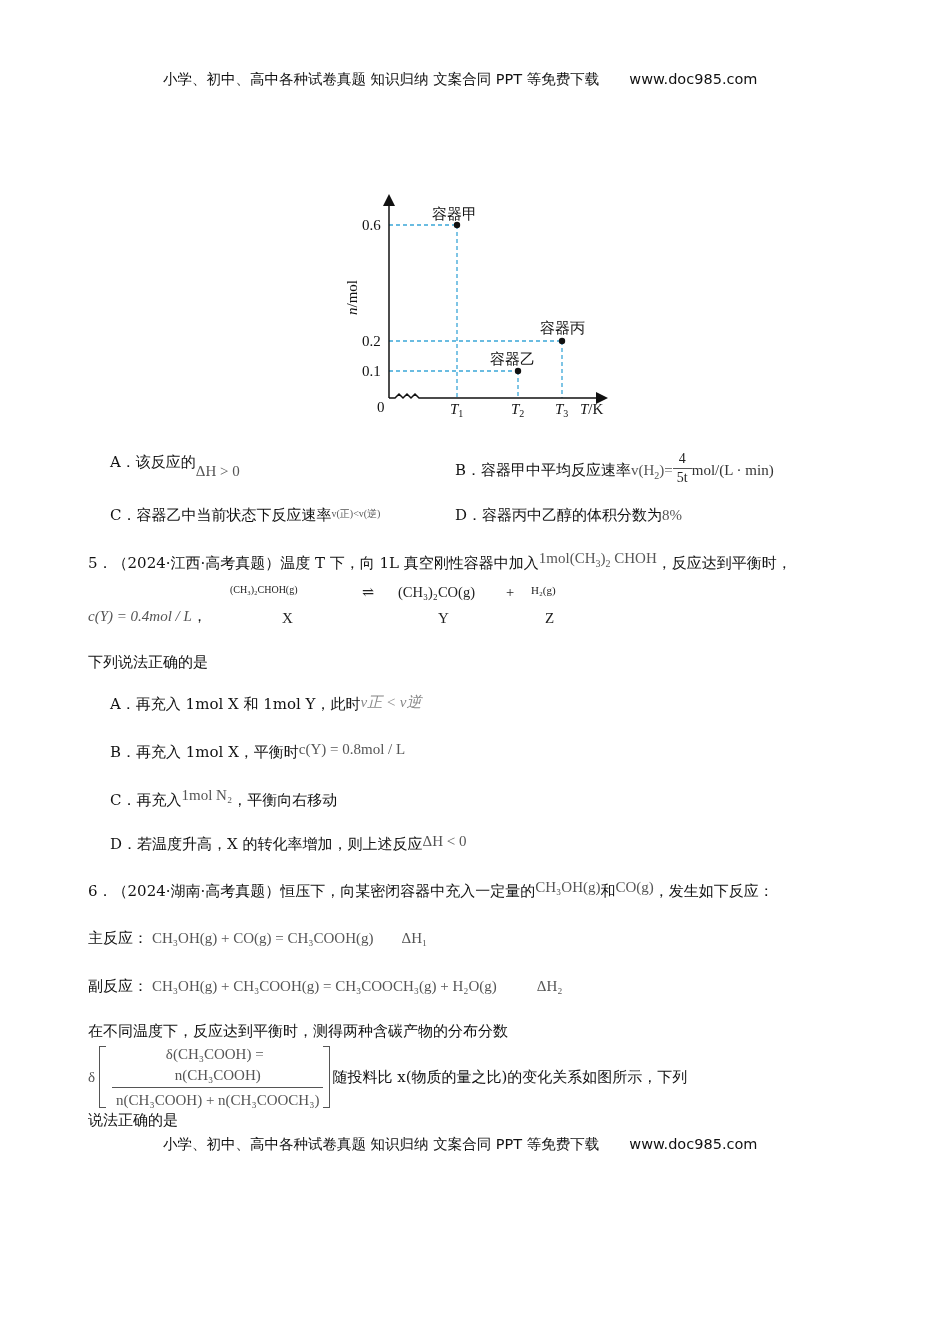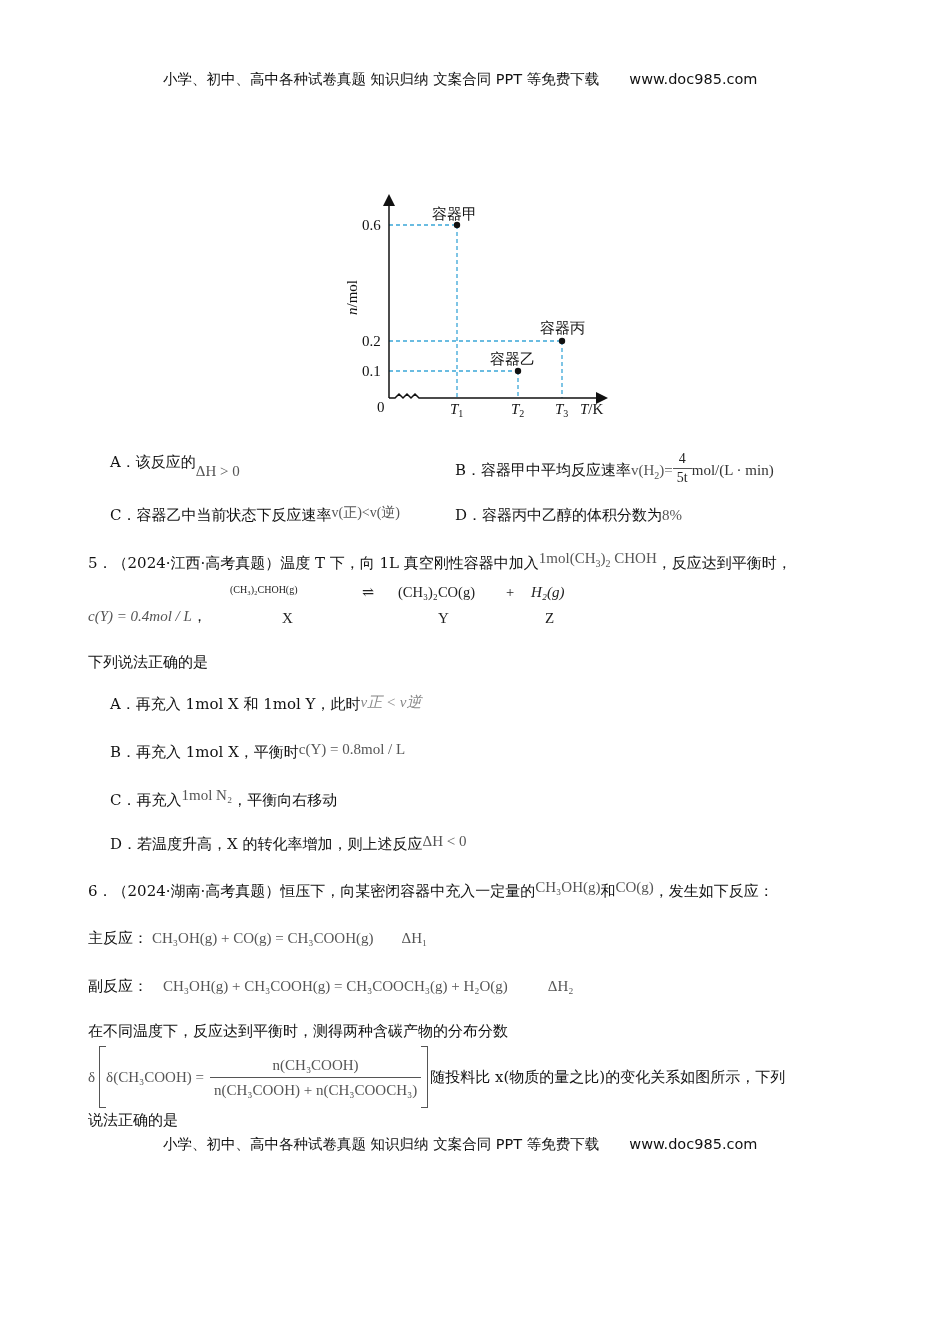--- a/index.html
+++ b/index.html
@@ -64,39 +64,39 @@
   <text x="0" y="0" font-size="15" fill="#111" transform="translate(357,315) rotate(-90)"><tspan font-style="italic">n</tspan>/mol</text>
 </svg>
 
 <div class="abs txt" style="left:110px;top:452px;">
   <span>A．</span><span>该反应的</span><span class="math" style="position:relative;top:9px;">ΔH &gt; 0</span>
 </div>
 <div class="abs txt" style="left:455px;top:452px;">
   <span>B．</span><span>容器甲中平均反应速率</span><span class="math"><span>v(H</span><span class="sub">2</span><span>)=</span></span><span class="frac mathd" style="font-size:14px;position:relative;top:-2px;"><span class="n">4</span><span class="d">5t</span></span><span class="math" style="color:#333;">mol/(L · min)</span>
 </div>
 <div class="abs txt" style="left:110px;top:505px;">
-  <span>C．</span><span>容器乙中当前状态下反应速率</span><span class="math" style="font-size:14px;position:relative;top:-3px;">v(正)&lt;v(逆)</span>
+  <span>C．</span><span>容器乙中当前状态下反应速率</span><span class="math" style="font-size:10px;position:relative;top:-3px;">v(正)&lt;v(逆)</span>
 </div>
 <div class="abs txt" style="left:455px;top:505px;text-align:right;">
   <span>D．</span><span>容器丙中乙醇的体积分数为</span><span class="math">8%</span>
 </div>
 
 <div class="abs txt" style="left:88px;top:553px;">
   <span>5．</span><span>（2024·江西·高考真题）</span><span>温度 T 下，向 1L 真空刚性容器中加入</span><span class="math" style="position:relative;top:-5px;"><span>1mol(CH</span><span class="sub">3</span><span>)</span><span class="sub">2</span> <span>CHOH</span></span><span>，反应达到平衡时，</span>
 </div>
 <div class="abs math" style="left:88px;top:606px;">
   <span style="font-style:italic">c(Y) = 0.4mol / L</span><span class="txt" style="color:#111">，</span>
 </div>
 <div class="abs mathd" style="left:230px;top:584px;font-size:10px;">
   <span>(CH₃)₂CHOH(g)</span>
 </div>
 <div class="abs mathd" style="left:362px;top:584px;font-size:14.5px;"><span>⇌</span></div>
 <div class="abs mathd" style="left:398px;top:584px;font-size:14.5px;"><span>(CH₃)₂CO(g)</span></div>
 <div class="abs mathd" style="left:506px;top:584px;font-size:14.5px;"><span>+</span></div>
-<div class="abs mathd" style="left:531px;top:584px;font-size:15px;font-style:italic;"><span>H₂(g)</span></div>
+<div class="abs mathd" style="left:531px;top:584px;font-size:11px;"><span>H₂(g)</span></div>
 <div class="abs mathd" style="left:282px;top:610px;font-size:15px;"><span>X</span></div>
 <div class="abs mathd" style="left:438px;top:610px;font-size:15px;"><span>Y</span></div>
 <div class="abs mathd" style="left:545px;top:610px;font-size:15px;"><span>Z</span></div>
 
 <div class="abs txt" style="left:88px;top:652px;">下列说法正确的是</div>
 
 <div class="abs txt" style="left:110px;top:694px;">
   <span>A．</span><span>再充入 1mol X 和 1mol Y，此时</span><span class="math" style="font-style:italic;color:#888;position:relative;top:-2px;">v正 &lt; v逆</span>
 </div>
 <div class="abs txt" style="left:110px;top:742px;">
@@ -109,27 +109,27 @@
   <span>D．</span><span>若温度升高，X 的转化率增加，则上述反应</span><span class="math" style="position:relative;top:-3px;">ΔH &lt; 0</span>
 </div>
 
 <div class="abs txt" style="left:88px;top:881px;">
   <span>6．</span><span>（2024·湖南·高考真题）</span><span>恒压下，向某密闭容器中充入一定量的</span><span class="math" style="position:relative;top:-4px;">CH₃OH(g)</span><span>和</span><span class="math" style="position:relative;top:-4px;">CO(g)</span><span>，发生如下反应：</span>
 </div>
 <div class="abs txt" style="left:88px;top:928px;">
   <span>主反应：</span><span class="math" style="margin-left:4px;">CH₃OH(g) + CO(g) = CH₃COOH(g)</span><span class="math" style="margin-left:28px;">ΔH₁</span>
 </div>
 <div class="abs txt" style="left:88px;top:976px;">
-  <span>副反应：</span><span class="math" style="margin-left:15px;">CH₃OH(g) + CH₃COOH(g) = CH₃COOCH₃(g) + H₂O(g)</span><span class="math" style="margin-left:40px;">ΔH₂</span>
+  <span>副反应：</span><span class="math" style="margin-left:4px;">CH₃OH(g) + CH₃COOH(g) = CH₃COOCH₃(g) + H₂O(g)</span><span class="math" style="margin-left:40px;">ΔH₂</span>
 </div>
 <div class="abs txt" style="left:88px;top:1021px;">在不同温度下，反应达到平衡时，测得两种含碳产物的分布分数</div>
 
 <div class="abs" style="left:88px;top:1042px;height:70px;display:flex;align-items:center;">
   <span class="math">δ</span>
-  <span style="display:inline-flex;align-items:center;border-left:1px solid #555;border-right:1px solid #555;height:62px;margin-left:4px;padding:0 6px;position:relative;">
+  <span style="display:inline-flex;align-items:center;border-left:1px solid #555;border-right:1px solid #555;height:62px;margin-left:4px;padding:0 6px;position:relative;flex-direction:column;">
     <span style="position:absolute;left:0;top:0;width:6px;border-top:1px solid #555;"></span>
     <span style="position:absolute;left:0;bottom:0;width:6px;border-bottom:1px solid #555;"></span>
     <span style="position:absolute;right:0;top:0;width:6px;border-top:1px solid #555;"></span>
     <span style="position:absolute;right:0;bottom:0;width:6px;border-bottom:1px solid #555;"></span>
     <span class="math">δ(CH₃COOH) =</span>
     <span class="frac math" style="margin-left:6px;">
       <span class="n" style="line-height:24px;">n(CH₃COOH)</span>
       <span class="d" style="line-height:24px;">n(CH₃COOH) + n(CH₃COOCH₃)</span>
     </span>
   </span>

